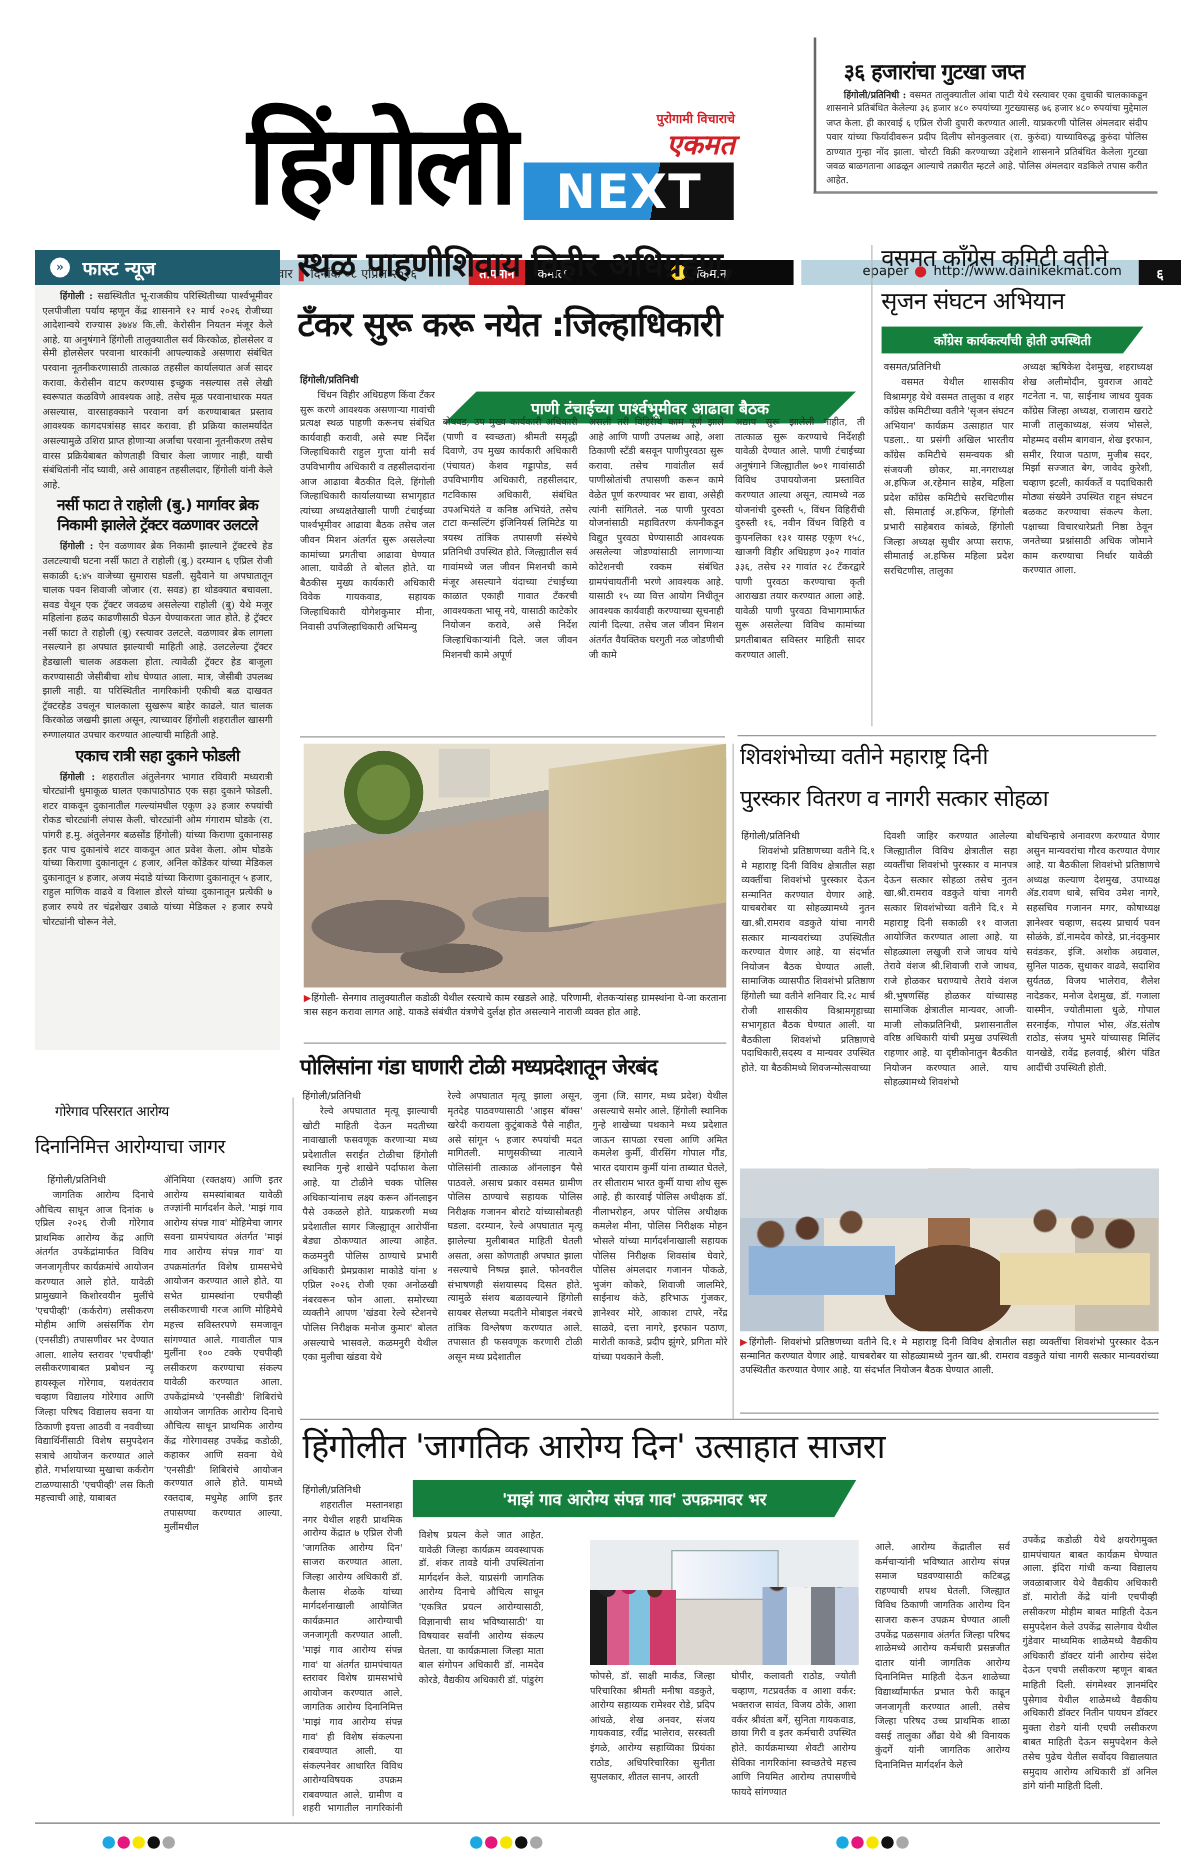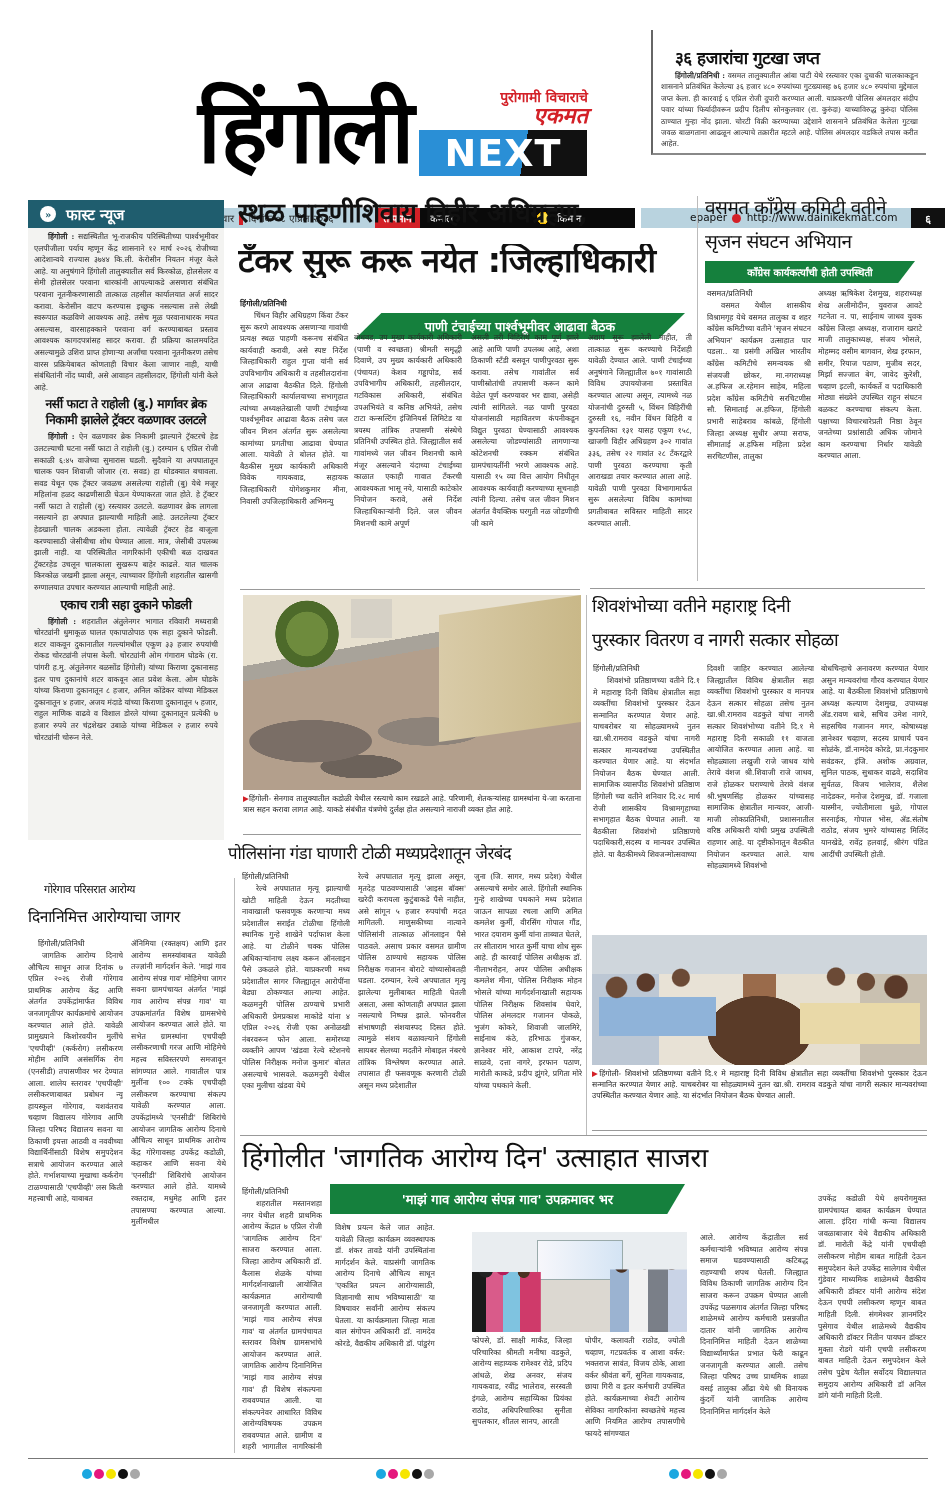--- a/index.html
+++ b/index.html
@@ -15,21 +15,21 @@
   .redban { background: #15803d; color: #fff; font-family: "DejaVu Sans", sans-serif; font-weight: bold; display: flex; align-items: center; justify-content: center; }
   .photo { overflow: hidden; }
   .caption { font-size: 7.6px; line-height: 11px; color: #222; text-align: justify; }
   .dot { width: 10px; height: 10px; border-radius: 50%; display: inline-block; margin-right: 2px; }
 </style>
 </head>
 <body>
 
 <div class="abs" style="left:0;top:0;width:945px;height:185px;margin-top:47px;">
   <div class="abs" style="left:198px;top:30px;font-family:'DejaVu Sans',sans-serif;font-weight:bold;font-size:88px;line-height:110px;color:#000;letter-spacing:-4px;">हिंगोली</div>
-  <div class="abs" style="left:490px;top:40px;width:98px;text-align:right;font-family:'DejaVu Serif',serif;font-weight:bold;font-size:14px;color:#d32027;">पुरोगामी विचाराचे</div>
+  <div class="abs" style="left:490px;top:40px;width:98px;text-align:right;font-family:'DejaVu Serif',serif;font-weight:bold;font-size:10px;color:#d32027;">पुरोगामी विचाराचे</div>
   <div class="abs" style="left:480px;top:52px;width:108px;text-align:right;font-family:'DejaVu Serif',serif;font-weight:bold;font-style:italic;font-size:22px;color:#d32027;">एकमत</div>
   <div class="abs" style="left:419px;top:83px;width:168px;height:46px;background:linear-gradient(100deg,#2a8fd6 0 62%,#111 62% 100%);display:flex;align-items:center;justify-content:center;">
     <span style="font-family:'DejaVu Sans',sans-serif;font-weight:bold;font-size:38px;color:#fff;letter-spacing:1px;">NEXT</span>
   </div>
 
   <div class="abs" style="left:30px;top:161px;width:915px;height:20px;">
     <div class="abs" style="left:0;top:0;width:7px;height:20px;background:#d32027;"></div>
     <div class="abs" style="left:7px;top:0;width:338px;height:20px;background:#b9d3df;"></div>
     <div class="abs" style="left:180px;top:3px;font-size:10px;font-family:'DejaVu Sans',sans-serif;color:#222;white-space:nowrap;">
       <span>बुधवार</span>
@@ -73,21 +73,21 @@
         <p><b>हिंगोली :</b> <span>ऐन वळणावर ब्रेक निकामी झाल्याने ट्रॅक्टरचे हेड उलटल्याची घटना नर्सी फाटा ते राहोली (बु.) दरम्यान ६ एप्रिल रोजी सकाळी ६:४५ वाजेच्या सुमारास घडली. सुदैवाने या अपघातातून चालक पवन शिवाजी जोजार (रा. सवड) हा थोडक्यात बचावला. सवड येथून एक ट्रॅक्टर जवळच असलेल्या राहोली (बु) येथे मजूर महिलांना हळद काढणीसाठी घेऊन येण्याकरता जात होते. हे ट्रॅक्टर नर्सी फाटा ते राहोली (बु) रस्त्यावर उलटले. वळणावर ब्रेक लागला नसल्याने हा अपघात झाल्याची माहिती आहे. उलटलेल्या ट्रॅक्टर हेडखाली चालक अडकला होता. त्यावेळी ट्रॅक्टर हेड बाजूला करण्यासाठी जेसीबीचा शोध घेण्यात आला. मात्र, जेसीबी उपलब्ध झाली नाही. या परिस्थितीत नागरिकांनी एकीची बळ दाखवत ट्रॅक्टरहेड उचलून चालकाला सुखरूप बाहेर काढले. यात चालक किरकोळ जखमी झाला असून, त्याच्यावर हिंगोली शहरातील खासगी रुग्णालयात उपचार करण्यात आल्याची माहिती आहे.</span></p>
       </div>
     <div class="hl" style="font-size:12.5px;line-height:16px;text-align:center;margin:3px 0;">एकाच रात्री सहा दुकाने फोडली</div>
     <div class="body-text">
         <p><b>हिंगोली :</b> <span>शहरातील अंतुलेनगर भागात रविवारी मध्यरात्री चोरट्यांनी धुमाकूळ घालत एकापाठोपाठ एक सहा दुकाने फोडली. शटर वाकवून दुकानातील गल्ल्यांमधील एकूण ३३ हजार रुपयांची रोकड चोरट्यांनी लंपास केली. चोरट्यांनी ओम गंगाराम घोडके (रा. पांगरी ह.मु. अंतुलेनगर बळसोंड हिंगोली) यांच्या किराणा दुकानासह इतर पाच दुकानांचे शटर वाकवून आत प्रवेश केला. ओम घोडके यांच्या किराणा दुकानातून ८ हजार, अनिल कोंडेकर यांच्या मेडिकल दुकानातून ४ हजार, अजय मंदाडे यांच्या किराणा दुकानातून ५ हजार, राहुल माणिक वाढवे व विशाल डोरले यांच्या दुकानातून प्रत्येकी ७ हजार रुपये तर चंद्रशेखर उबाळे यांच्या मेडिकल २ हजार रुपये चोरट्यांनी चोरून नेले.</span></p>
       </div>
   </div>
 </div>
 
 <div class="abs hl" style="left:238px;top:196px;width:460px;font-size:27px;line-height:34px;white-space:nowrap;overflow:hidden;">स्थळ पाहणीशिवाय विहीर अधिग्रहण,</div>
-<div class="abs hl" style="left:238px;top:244px;width:460px;font-size:33px;line-height:34px;white-space:nowrap;overflow:hidden;">टँकर सुरू करू नयेत :जिल्हाधिकारी</div>
+<div class="abs hl" style="left:238px;top:244px;width:460px;font-size:27px;line-height:34px;white-space:nowrap;overflow:hidden;">टँकर सुरू करू नयेत :जिल्हाधिकारी</div>
 <div class="abs redban" style="left:355px;top:297px;width:330px;height:26px;clip-path:polygon(8% 0,100% 0,92% 100%,0 100%);font-size:12.5px;margin-top:16px;">
   <span>पाणी टंचाईच्या पार्श्वभूमीवर आढावा बैठक</span>
 </div>
 <div class="abs" style="left:240px;top:298px;width:108px;">
   <div class="dateline">हिंगोली/प्रतिनिधी</div>
   <div class="body-text">
       <p>चिंधन विहीर अधिग्रहण किंवा टँकर सुरू करणे आवश्यक असणाऱ्या गावांची प्रत्यक्ष स्थळ पाहणी करूनच संबंधित कार्यवाही करावी, असे स्पष्ट निर्देश जिल्हाधिकारी राहुल गुप्ता यांनी सर्व उपविभागीय अधिकारी व तहसीलदारांना आज आढावा बैठकीत दिले. हिंगोली जिल्हाधिकारी कार्यालयाच्या सभागृहात त्यांच्या अध्यक्षतेखाली पाणी टंचाईच्या पार्श्वभूमीवर आढावा बैठक तसेच जल जीवन मिशन अंतर्गत सुरू असलेल्या कामांच्या प्रगतीचा आढावा घेण्यात आला. यावेळी ते बोलत होते. या बैठकीस मुख्य कार्यकारी अधिकारी विवेक गायकवाड, सहायक जिल्हाधिकारी योगेशकुमार मीना, निवासी उपजिल्हाधिकारी अभिमन्यु</p>
     </div>
 </div>
 <div class="abs body-text" style="left:354px;top:332px;width:108px;height:245px;overflow:hidden;">
@@ -128,21 +128,21 @@
        linear-gradient(170deg, #e7e0cf 0 28%, #a8a39a 28% 34%, #b39f8c 34% 100%);">
   <div class="abs" style="left:58%;top:5%;width:42%;height:65%;background:linear-gradient(90deg,#d9cba8,#c9b888);transform:skewY(-8deg);"></div>
   <div class="abs" style="left:8%;top:0;width:22%;height:40%;background:radial-gradient(ellipse at center,#6e8b3d 0 40%,#4d6a2a 41% 60%,transparent 61%);"></div>
   <div class="abs" style="left:32%;top:2%;width:12%;height:20%;background:#d6d1c6;"></div>
 </div>
 <div class="abs caption" style="left:243px;top:793px;width:338px;">
   <span style="color:#d32027;">▶</span><span>हिंगोली- सेनगाव तालुक्यातील कडोळी येथील रस्त्याचे काम रखडले आहे. परिणामी, शेतकऱ्यांसह ग्रामस्थांना ये-जा करताना त्रास सहन करावा लागत आहे. याकडे संबंधीत यंत्रणेचे दुर्लक्ष होत असल्याने नाराजी व्यक्त होत आहे.</span>
 </div>
 <div class="abs rule" style="left:243px;top:834px;width:338px;"></div>
 
-<div class="abs hl" style="left:228px;top:841px;width:345px;font-size:16.8px;line-height:24px;white-space:nowrap;font-weight:normal;">पोलिसांना गंडा घाणारी टोळी मध्यप्रदेशातून जेरबंद</div>
+<div class="abs hl" style="left:240px;top:841px;width:345px;font-size:16.8px;line-height:24px;white-space:nowrap;font-weight:bold;">पोलिसांना गंडा घाणारी टोळी मध्यप्रदेशातून जेरबंद</div>
 <div class="abs" style="left:242px;top:871px;width:108px;">
   <div class="dateline" style="font-weight:normal;">हिंगोली/प्रतिनिधी</div>
   <div class="body-text">
       <p>रेल्वे अपघातात मृत्यू झाल्याची खोटी माहिती देऊन मदतीच्या नावाखाली फसवणूक करणाऱ्या मध्य प्रदेशातील सराईत टोळीचा हिंगोली स्थानिक गुन्हे शाखेने पर्दाफाश केला आहे. या टोळीने चक्क पोलिस अधिकाऱ्यांनाच लक्ष्य करून ऑनलाइन पैसे उकळले होते. याप्रकरणी मध्य प्रदेशातील सागर जिल्ह्यातून आरोपींना बेड्या ठोकण्यात आल्या आहेत. कळमनुरी पोलिस ठाण्याचे प्रभारी अधिकारी प्रेमप्रकाश माकोडे यांना ४ एप्रिल २०२६ रोजी एका अनोळखी नंबरवरून फोन आला. समोरच्या व्यक्तीने आपण 'खंडवा रेल्वे स्टेशनचे पोलिस निरीक्षक मनोज कुमार' बोलत असल्याचे भासवले. कळमनुरी येथील एका मुलीचा खंडवा येथे</p>
     </div>
 </div>
 <div class="abs body-text" style="left:358px;top:871px;width:108px;height:262px;overflow:hidden;">
     <p style="text-indent:0;">रेल्वे अपघातात मृत्यू झाला असून, मृतदेह पाठवण्यासाठी 'आइस बॉक्स' खरेदी करायला कुटुंबाकडे पैसे नाहीत, असे सांगून ५ हजार रुपयांची मदत मागितली. माणुसकीच्या नात्याने पोलिसांनी तात्काळ ऑनलाइन पैसे पाठवले. असाच प्रकार वसमत ग्रामीण पोलिस ठाण्याचे सहायक पोलिस निरीक्षक गजानन बोराटे यांच्यासोबतही घडला. दरम्यान, रेल्वे अपघातात मृत्यू झालेल्या मुलीबाबत माहिती घेतली असता, असा कोणताही अपघात झाला नसल्याचे निष्पन्न झाले. फोनवरील संभाषणही संशयास्पद दिसत होते. त्यामुळे संशय बळावल्याने हिंगोली सायबर सेलच्या मदतीने मोबाइल नंबरचे तांत्रिक विश्लेषण करण्यात आले. तपासात ही फसवणूक करणारी टोळी असून मध्य प्रदेशातील</p>
   </div>
 <div class="abs body-text" style="left:474px;top:871px;width:108px;height:262px;overflow:hidden;">
@@ -214,20 +214,20 @@
 </div>
 <div class="abs body-text" style="left:472px;top:1335px;width:100px;height:118px;overflow:hidden;">
     <p style="text-indent:0;">फोपसे, डॉ. साक्षी मार्कंड, जिल्हा परिचारिका श्रीमती मनीषा वडकुते, आरोग्य सहाय्यक रामेश्वर रोडे, प्रदिप आंधळे, शेख अनवर, संजय गायकवाड, रवींद्र भालेराव, सरस्वती इंगळे, आरोग्य सहाय्यिका प्रियंका राठोड, अधिपरिचारिका सुनीता सुपलकार, शीतल सानप, आरती</p>
   </div>
 <div class="abs body-text" style="left:585px;top:1335px;width:100px;height:118px;overflow:hidden;">
     <p style="text-indent:0;">घोपीर, कलावती राठोड, ज्योती चव्हाण, गटप्रवर्तक व आशा वर्कर: भक्तराज सावंत, विजय ठोके, आशा वर्कर श्रीवंता बर्गे, सुनिता गायकवाड, छाया गिरी व इतर कर्मचारी उपस्थित होते. कार्यक्रमाच्या शेवटी आरोग्य सेविका नागरिकांना स्वच्छतेचे महत्त्व आणि नियमित आरोग्य तपासणीचे फायदे सांगण्यात</p>
   </div>
 <div class="abs body-text" style="left:700px;top:1232px;width:108px;height:222px;overflow:hidden;">
     <p style="text-indent:0;">आले. आरोग्य केंद्रातील सर्व कर्मचाऱ्यांनी भविष्यात आरोग्य संपन्न समाज घडवण्यासाठी कटिबद्ध राहण्याची शपथ घेतली. जिल्ह्यात विविध ठिकाणी जागतिक आरोग्य दिन साजरा करून उपक्रम घेण्यात आली उपकेंद्र पळसगाव अंतर्गत जिल्हा परिषद शाळेमध्ये आरोग्य कर्मचारी प्रसन्नजीत दातार यांनी जागतिक आरोग्य दिनानिमित्त माहिती देऊन शाळेच्या विद्यार्थ्यांमार्फत प्रभात फेरी काढून जनजागृती करण्यात आली. तसेच जिल्हा परिषद उच्च प्राथमिक शाळा वसई तालुका औंढा येथे श्री विनायक कुंदर्गे यांनी जागतिक आरोग्य दिनानिमित्त मार्गदर्शन केले</p>
   </div>
-<div class="abs body-text" style="left:818px;top:1193px;width:108px;height:268px;overflow:hidden;">
+<div class="abs body-text" style="left:818px;top:1226px;width:108px;height:268px;overflow:hidden;">
     <p style="text-indent:0;">उपकेंद्र कडोळी येथे क्षयरोगमुक्त ग्रामपंचायत बाबत कार्यक्रम घेण्यात आला. इंदिरा गांधी कन्या विद्यालय जवळाबाजार येथे वैद्यकीय अधिकारी डॉ. मारोती केंद्रे यांनी एचपीव्ही लसीकरण मोहीम बाबत माहिती देऊन समुपदेशन केले उपकेंद्र सालेगाव येथील गुंडेवार माध्यमिक शाळेमध्ये वैद्यकीय अधिकारी डॉक्टर यांनी आरोग्य संदेश देऊन एचपी लसीकरण म्हणून बाबत माहिती दिली. संगमेश्वर ज्ञानमंदिर पुसेगाव येथील शाळेमध्ये वैद्यकीय अधिकारी डॉक्टर नितीन पायघन डॉक्टर मुक्ता रोडगे यांनी एचपी लसीकरण बाबत माहिती देऊन समुपदेशन केले तसेच पुढेच येतील सर्वोदय विद्यालयात समुदाय आरोग्य अधिकारी डॉ अनिल डांगे यांनी माहिती दिली.</p>
   </div>
 
 <div class="abs rule" style="left:28px;top:1458px;width:900px;background:#777;"></div>
 <div class="abs" style="left: 81.7px; top: 1464px; white-space: nowrap;"><span class="dot" style="background: rgb(27, 167, 224);"></span><span class="dot" style="background: rgb(229, 23, 125);"></span><span class="dot" style="background: rgb(246, 229, 0);"></span><span class="dot" style="background: rgb(17, 17, 17);"></span><span class="dot" style="background: rgb(168, 168, 168);"></span></div>
 <div class="abs" style="left: 376.25px; top: 1464px; white-space: nowrap;"><span class="dot" style="background: rgb(27, 167, 224);"></span><span class="dot" style="background: rgb(229, 23, 125);"></span><span class="dot" style="background: rgb(246, 229, 0);"></span><span class="dot" style="background: rgb(17, 17, 17);"></span><span class="dot" style="background: rgb(168, 168, 168);"></span></div>
 <div class="abs" style="left: 668.65px; top: 1464px; white-space: nowrap;"><span class="dot" style="background: rgb(27, 167, 224);"></span><span class="dot" style="background: rgb(229, 23, 125);"></span><span class="dot" style="background: rgb(246, 229, 0);"></span><span class="dot" style="background: rgb(17, 17, 17);"></span><span class="dot" style="background: rgb(168, 168, 168);"></span></div>
 
 </body></html>

